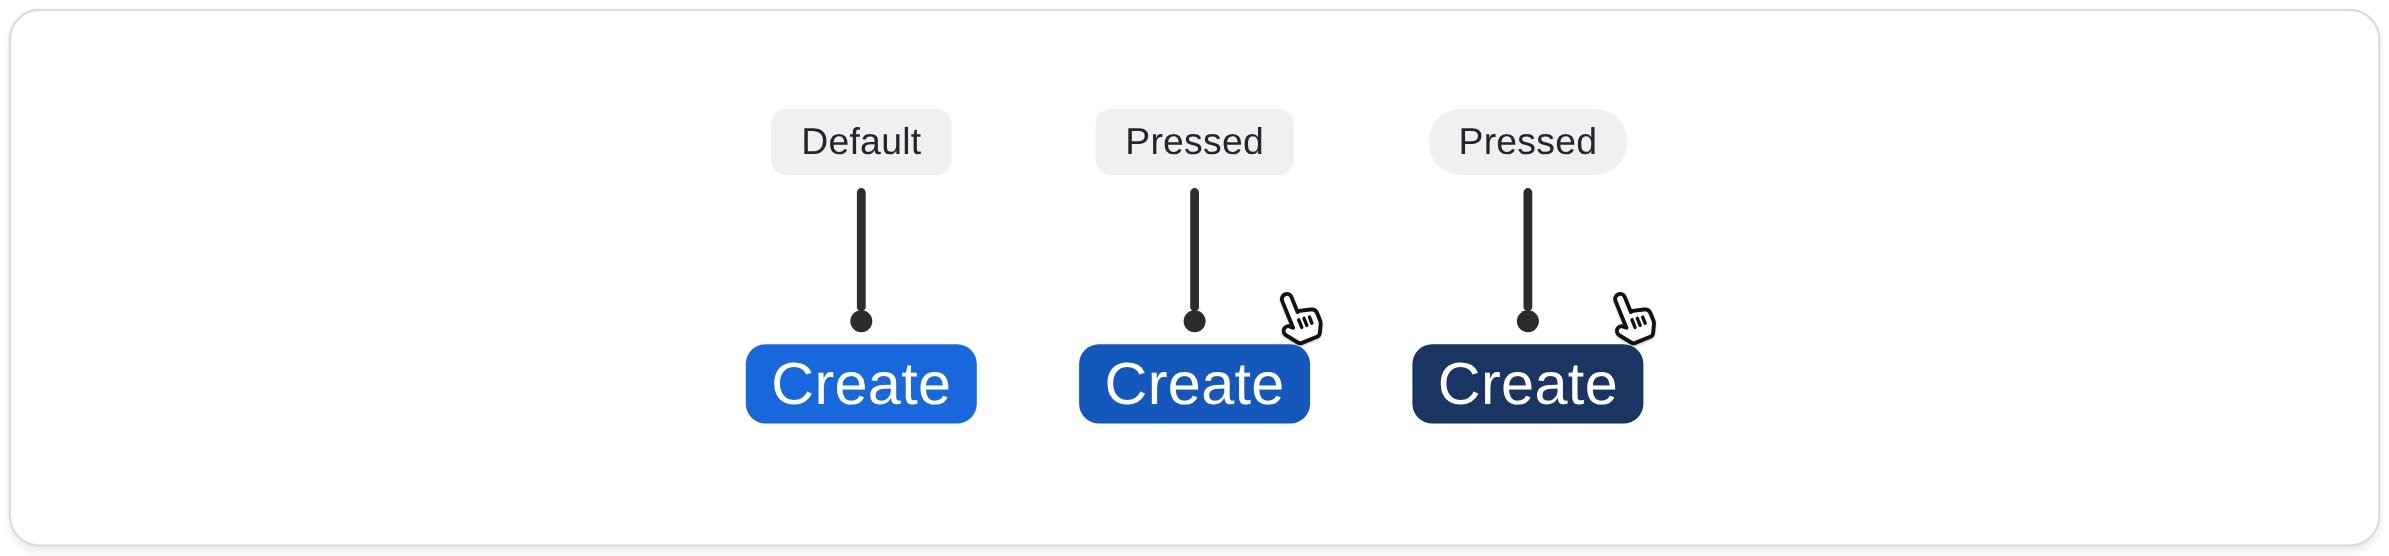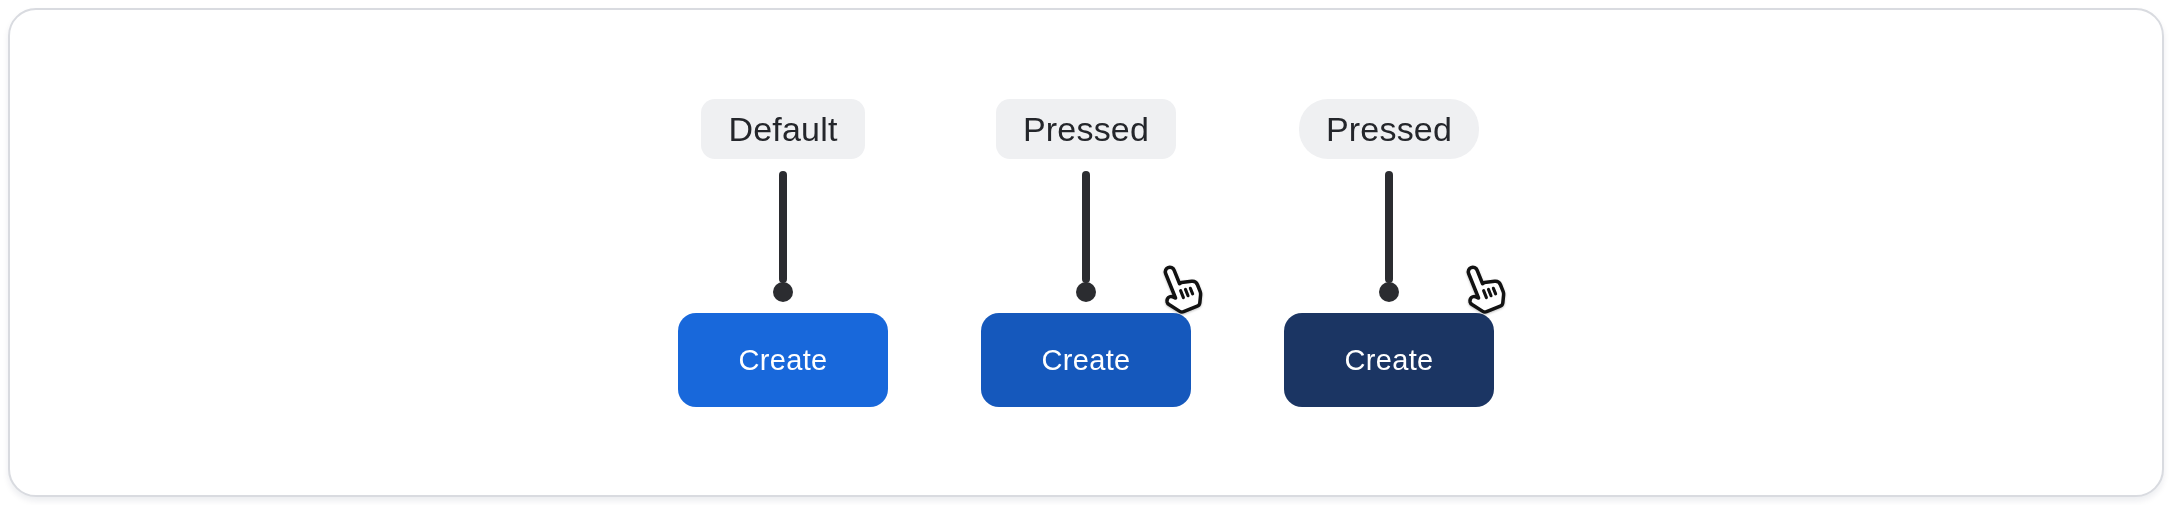--- a/index.html
+++ b/index.html
@@ -53,25 +53,25 @@
   }
   .btn-wrap {
     position: relative;
     margin-top: 11px;
   }
   .create-btn {
     display: flex;
     align-items: center;
     justify-content: center;
     width: 210px;
-    height: 94px;
+    height: 72px;
     border: none;
     border-radius: 18px;
     font-family: "Liberation Sans", "DejaVu Sans", sans-serif;
-    font-size: 29px;
+    font-size: 54px;
     font-weight: 500;
     letter-spacing: 0.3px;
     cursor: pointer;
   }
   .cursor {
     position: absolute;
     top: -52px;
     right: -17px;
     width: 58px;
     height: 58px;

